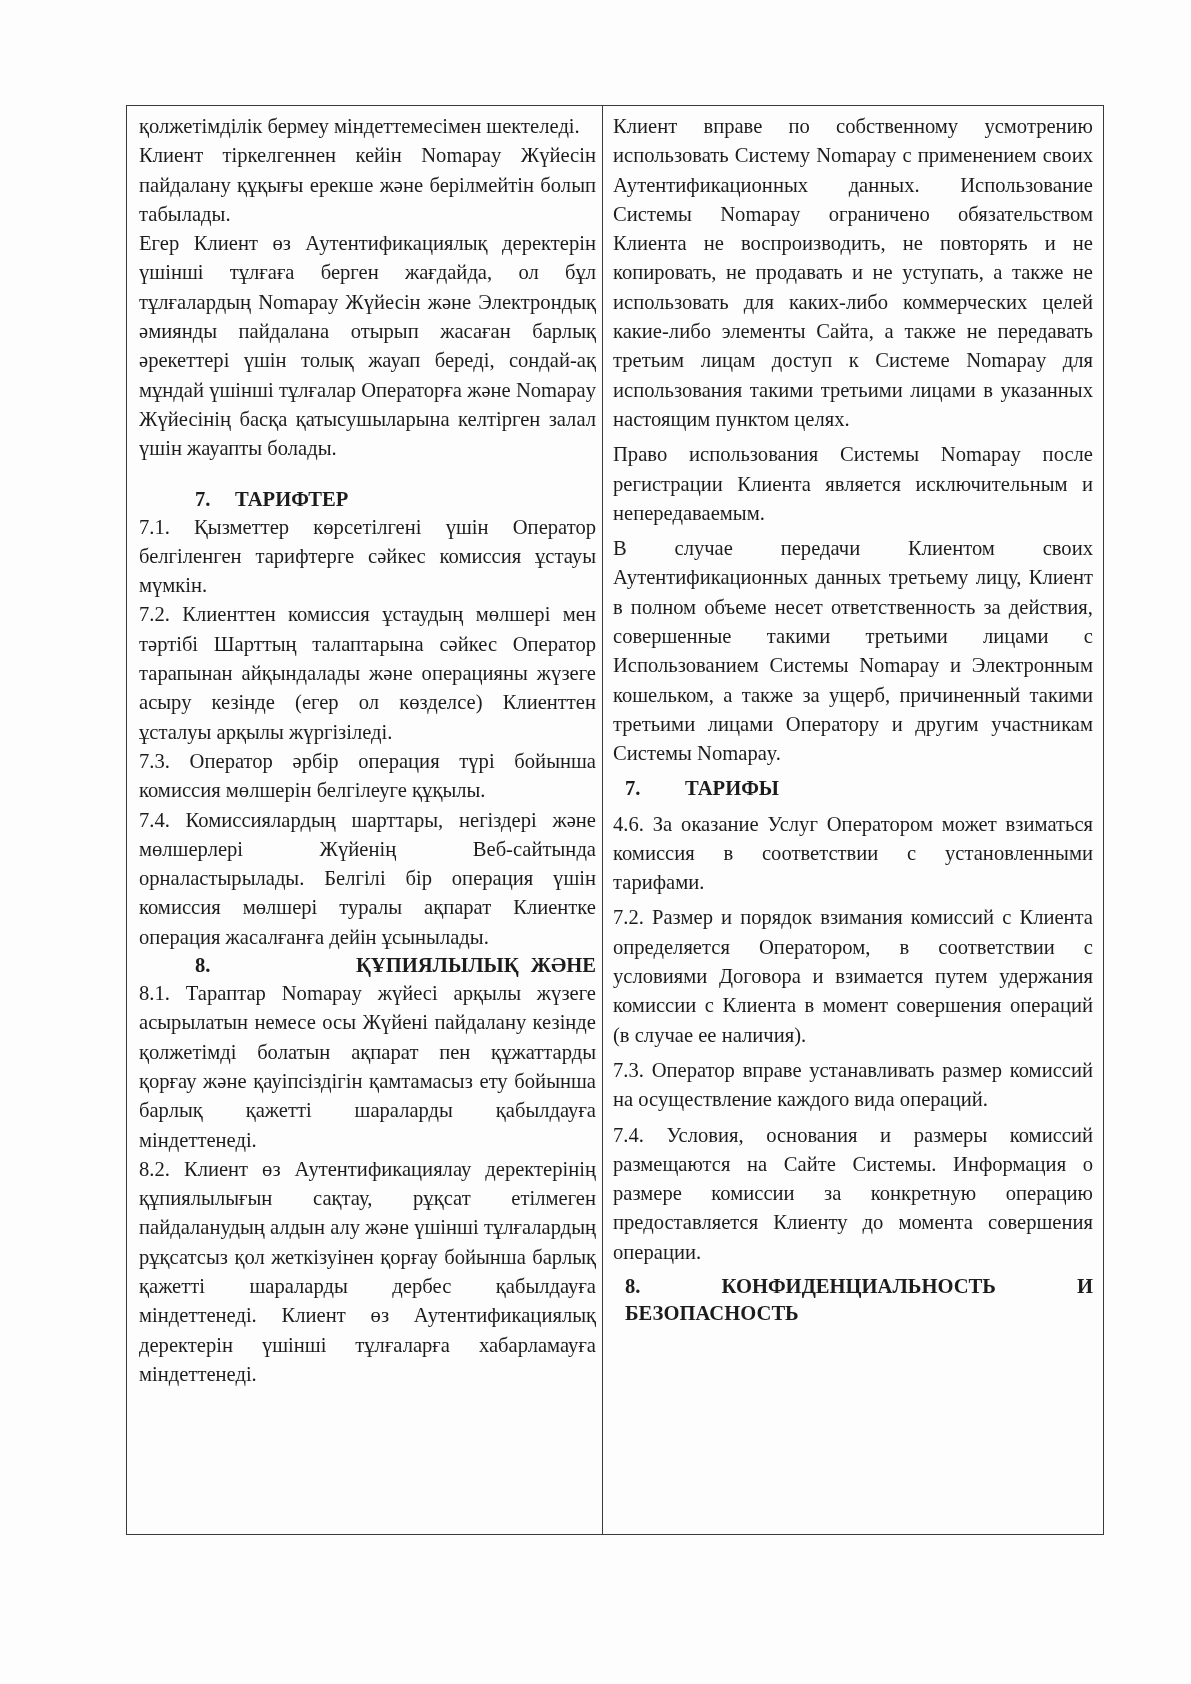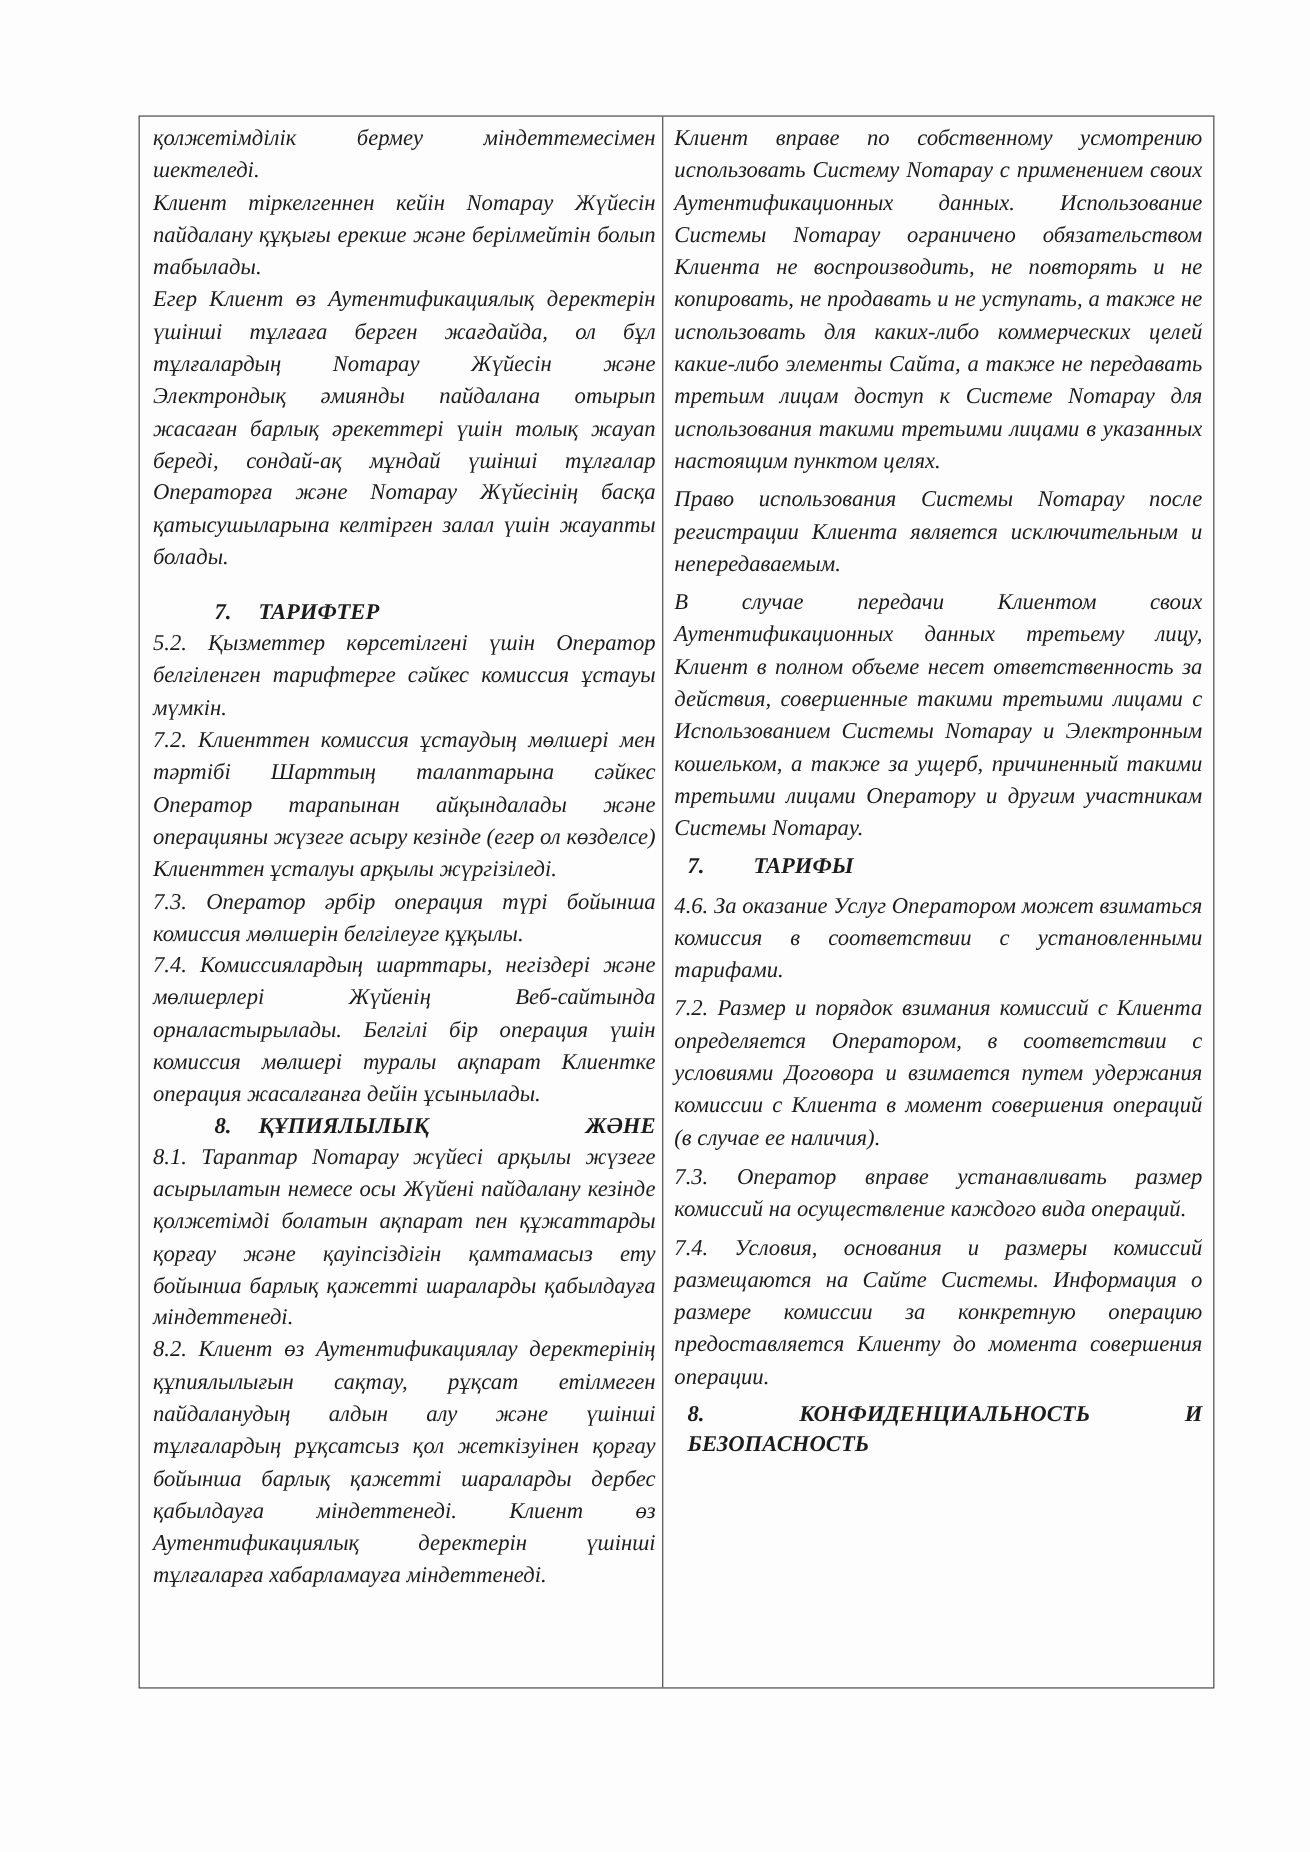--- a/index.html
+++ b/index.html
@@ -5,47 +5,47 @@
   html, body { margin: 0; padding: 0; }
   body {
     width: 1191px; height: 1684px; background: #fdfdfd;
     font-family: "Liberation Serif", "DejaVu Serif", serif;
     color: #1c1c1c; position: relative; overflow: hidden;
   }
   .table {
     position: absolute; left: 126px; top: 105px; width: 978px; height: 1430px;
     border: 1.5px solid #3a3a3a; box-sizing: border-box; display: flex;
   }
-  .col { box-sizing: border-box; height: 100%; overflow: hidden; font-style: italic; }
+  .col { box-sizing: border-box; height: 100%; overflow: hidden; }
   .col.left { width: 476px; border-right: 1.5px solid #3a3a3a; padding: 6px 6px 0 12px; }
   .col.right { flex: 1; padding: 6px 10px 0 10px; }
   p { margin: 0; font-size: 20.6px; line-height: 29.3px; text-align: justify; }
   .right p { margin-bottom: 6px; }
   .h-kz { font-weight: bold; font-size: 20.6px; line-height: 27px; margin: 22px 0 0 0; padding-left: 56px; }
   .h-kz.two { display: flex; margin-top: 0; }
   .h-kz .num { display: inline-block; width: 40px; }
-  .h-kz.two .t1 { flex: 1; display: flex; justify-content: space-between; gap: 12px; }
+  .h-kz.two .t1 { flex: 1; display: flex; justify-content: flex-end; gap: 12px; }
   .h-ru { font-weight: bold; font-size: 20.6px; line-height: 27px; margin: 4px 0 8px 12px; }
   .h-ru .num { display: inline-block; width: 60px; }
   .h-ru.wide .line1 { display: flex; justify-content: space-between; }
   .h-ru.wide .line1 .num { width: auto; }
 </style>
 </head>
 <body>
 
 <div class="table">
   <div class="col left">
     <p>қолжетімділік бермеу міндеттемесімен шектеледі.</p>
     <p>Клиент тіркелгеннен кейін Nomapay Жүйесін пайдалану құқығы ерекше және берілмейтін болып табылады.</p>
     <p>Егер Клиент өз Аутентификациялық деректерін үшінші тұлғаға берген жағдайда, ол бұл тұлғалардың Nomapay Жүйесін және Электрондық әмиянды пайдалана отырып жасаған барлық әрекеттері үшін толық жауап береді, сондай-ақ мұндай үшінші тұлғалар Операторға және Nomapay Жүйесінің басқа қатысушыларына келтірген залал үшін жауапты болады.</p>
 
     <div class="h-kz">
       <span class="num">7.</span><span>ТАРИФТЕР</span>
     </div>
-    <p>5.2. Қызметтер көрсетілгені үшін Оператор белгіленген тарифтерге сәйкес комиссия ұстауы мүмкін.</p>
+    <p>7.1. Қызметтер көрсетілгені үшін Оператор белгіленген тарифтерге сәйкес комиссия ұстауы мүмкін.</p>
     <p>7.2. Клиенттен комиссия ұстаудың мөлшері мен тәртібі Шарттың талаптарына сәйкес Оператор тарапынан айқындалады және операцияны жүзеге асыру кезінде (егер ол көзделсе) Клиенттен ұсталуы арқылы жүргізіледі.</p>
     <p>7.3. Оператор әрбір операция түрі бойынша комиссия мөлшерін белгілеуге құқылы.</p>
     <p>7.4. Комиссиялардың шарттары, негіздері және мөлшерлері Жүйенің Веб-сайтында орналастырылады. Белгілі бір операция үшін комиссия мөлшері туралы ақпарат Клиентке операция жасалғанға дейін ұсынылады.</p>
 
     <div class="h-kz two">
       <span class="num">8.</span>
       <span class="t1">
           <span>ҚҰПИЯЛЫЛЫҚ</span>
           <span>ЖӘНЕ</span>
         </span>

